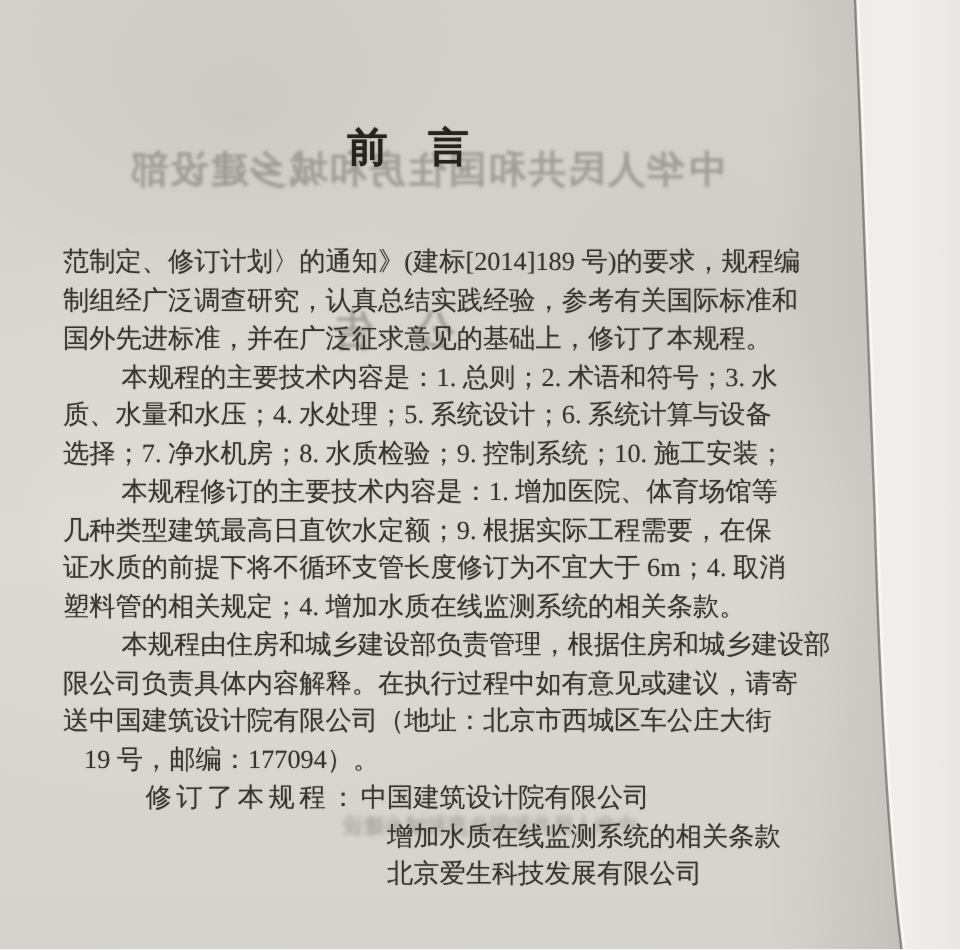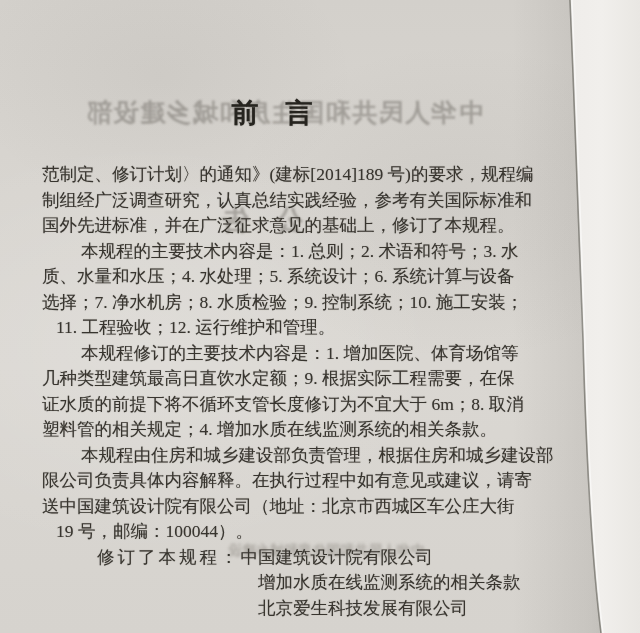--- a/index.html
+++ b/index.html
@@ -17,21 +17,21 @@
     position:absolute;inset:0;
     clip-path:polygon(0 0,570px 0,576px 150px,582px 330px,589px 500px,596px 590px,601px 633px,0 633px);
     background:
       linear-gradient(90deg,rgba(0,0,0,0) 80%,rgba(74,71,66,0.10) 92%,rgba(74,71,66,0.22) 99%),
       radial-gradient(430px 300px at 22% 55%,rgba(255,255,255,0.15),rgba(255,255,255,0) 70%),
       radial-gradient(320px 220px at 72% 32%,rgba(88,85,80,0.07),rgba(0,0,0,0) 72%),
       radial-gradient(260px 180px at 25% 12%,rgba(88,85,80,0.06),rgba(0,0,0,0) 75%),
       linear-gradient(180deg,#d3d0cb 0%,#d8d5d0 30%,#dad7d2 58%,#d6d3ce 100%);
   }
   .title{
-    position:absolute;top:95px;left:42px;width:460px;margin:0;
+    position:absolute;top:80px;left:42px;width:460px;margin:0;
     text-align:center;font-size:27px;font-weight:bold;color:#26241f;
     text-shadow:0 0 1px rgba(38,36,31,0.5);
   }
   .body-text{
     position:absolute;left:42px;top:162px;width:486px;
     font-size:17.5px;line-height:25.5px;color:#38352f;
     text-shadow:0 0 1px rgba(56,53,47,0.38);
   }
   .line{height:25.5px;white-space:nowrap;}
   .indent{padding-left:39px;}
@@ -62,31 +62,30 @@
     <h1 class="title">前　言</h1>
 
     <div class="body-text">
       <div class="line">范制定、修订计划〉的通知》(建标[2014]189 号)的要求，规程编</div>
       <div class="line">制组经广泛调查研究，认真总结实践经验，参考有关国际标准和</div>
       <div class="line">国外先进标准，并在广泛征求意见的基础上，修订了本规程。</div>
 
       <div class="line indent">本规程的主要技术内容是：1. 总则；2. 术语和符号；3. 水</div>
       <div class="line">质、水量和水压；4. 水处理；5. 系统设计；6. 系统计算与设备</div>
       <div class="line">选择；7. 净水机房；8. 水质检验；9. 控制系统；10. 施工安装；</div>
-      <div class="line num-start">11. 工程验收；12. 运行维护和管理。</div>
 
       <div class="line indent">本规程修订的主要技术内容是：1. 增加医院、体育场馆等</div>
       <div class="line">几种类型建筑最高日直饮水定额；9. 根据实际工程需要，在保</div>
-      <div class="line">证水质的前提下将不循环支管长度修订为不宜大于 6m；8. 取消</div>
+      <div class="line">证水质的前提下将不循环支管长度修订为不宜大于 6m；4. 取消</div>
       <div class="line">塑料管的相关规定；4. 增加水质在线监测系统的相关条款。</div>
 
       <div class="line indent">本规程由住房和城乡建设部负责管理，根据住房和城乡建设部</div>
       <div class="line">限公司负责具体内容解释。在执行过程中如有意见或建议，请寄</div>
       <div class="line">送中国建筑设计院有限公司（地址：北京市西城区车公庄大街</div>
-      <div class="line num-start">19 号，邮编：100044）。</div>
+      <div class="line num-start">19 号，邮编：177094）。</div>
 
       <div class="line"><span class="ed-label">修订了本规程：</span><span>中国建筑设计院有限公司</span></div>
       <div class="line ed-cont">增加水质在线监测系统的相关条款</div>
       <div class="line ed-cont">北京爱生科技发展有限公司</div>
     </div>
   </div>
 
   <svg class="edge-svg" width="640" height="633" viewBox="0 0 640 633">
     <path d="M570,0 C575,120 580,250 583,340 C586,450 592,560 601,633" fill="none" stroke="rgba(96,93,86,0.65)" stroke-width="1.6"></path>
     <path d="M572,0 C577,120 582,250 585,340 C588,450 594,560 603,633" fill="none" stroke="rgba(255,255,255,0.55)" stroke-width="1.4"></path>

